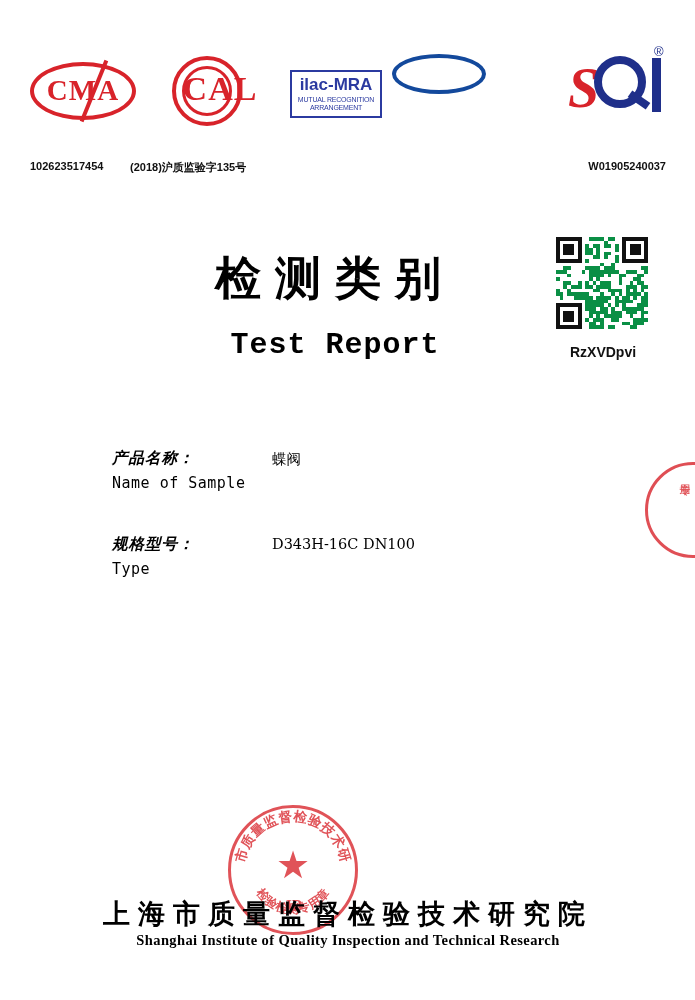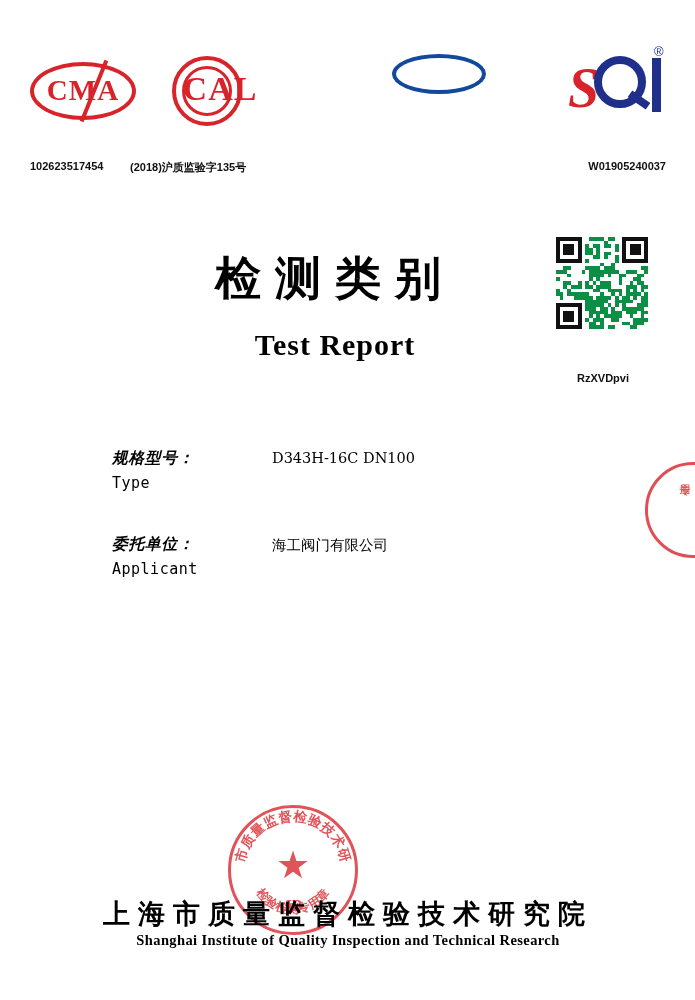--- a/index.html
+++ b/index.html
@@ -232,21 +232,21 @@
     font-size: 46px;
     letter-spacing: 14px;
     color: #000;
   }
   .title-en {
     position: absolute;
     top: 328px;
     left: 170px;
     width: 330px;
     text-align: center;
-    font-family: Liberation Serif, serif;
+    font-family: Liberation Mono, monospace;
     font-weight: bold;
     font-size: 30px;
     letter-spacing: 1px;
     color: #000;
   }
 
   
   .qr-wrap {
     position: absolute;
     top: 237px;
@@ -259,27 +259,27 @@
     height: 92px;
     display: grid;
     grid-template-columns: repeat(25, 1fr);
     grid-template-rows: repeat(25, 1fr);
     background: #fff;
   }
   .qr-code i { background: #0a8f45; }
   .qr-code i.d { background: #111; }
   .qr-label {
     position: absolute;
-    top: 372px;
+    top: 344px;
     left: 548px;
     width: 110px;
     text-align: center;
     font-family: "Liberation Sans", sans-serif;
     font-weight: bold;
-    font-size: 11px;
+    font-size: 14px;
     color: #111;
   }
 
   
   .fields {
     position: absolute;
     top: 448px;
     left: 112px;
     width: 480px;
   }
@@ -412,20 +412,24 @@
     <div class="txt">CMA</div>
     <div class="slash"></div>
   </div>
 
   <div class="cert-item cal">
     <div class="ring"></div>
     <div class="inner"></div>
     <div class="letters">CAL</div>
   </div>
 
+  <div class="cert-item ilac">
+    <div class="l1">ilac-MRA</div>
+    <div class="l2">MUTUAL RECOGNITION ARRANGEMENT</div>
+  </div>
 
   <div class="cert-item cnas">
     <div class="ell"></div>
   </div>
 
 
   <div class="cert-item sqi">
     <div class="s">S</div>
     <div class="q"></div>
     <div class="qtail"></div>
@@ -1069,32 +1073,32 @@
       <i></i>
       <i style="background: rgb(255, 255, 255);"></i>
       <i style="background: rgb(255, 255, 255);"></i>
       <i style="background: rgb(255, 255, 255);"></i>
     </div>
 </div>
 <div class="qr-label">RzXVDpvi</div>
 
 <div class="fields">
 
+  <div class="field-row">
+    <span class="field-label-cn">产品名称：</span>
+    <span class="field-label-en">Name of Sample</span>
+    <span class="field-value">蝶阀</span>
+  </div>
 
   <div class="field-row">
     <span class="field-label-cn">规格型号：</span>
     <span class="field-label-en">Type</span>
     <span class="field-value">D343H-16C DN100</span>
   </div>
 
-  <div class="field-row">
-    <span class="field-label-cn">委托单位：</span>
-    <span class="field-label-en">Applicant</span>
-    <span class="field-value">海工阀门有限公司</span>
-  </div>
 
 
 </div>
 
 <div class="seal-edge">
   <div class="etxt">专用章</div>
 </div>
 
 <div class="seal">
   <div class="ring-o"></div>

